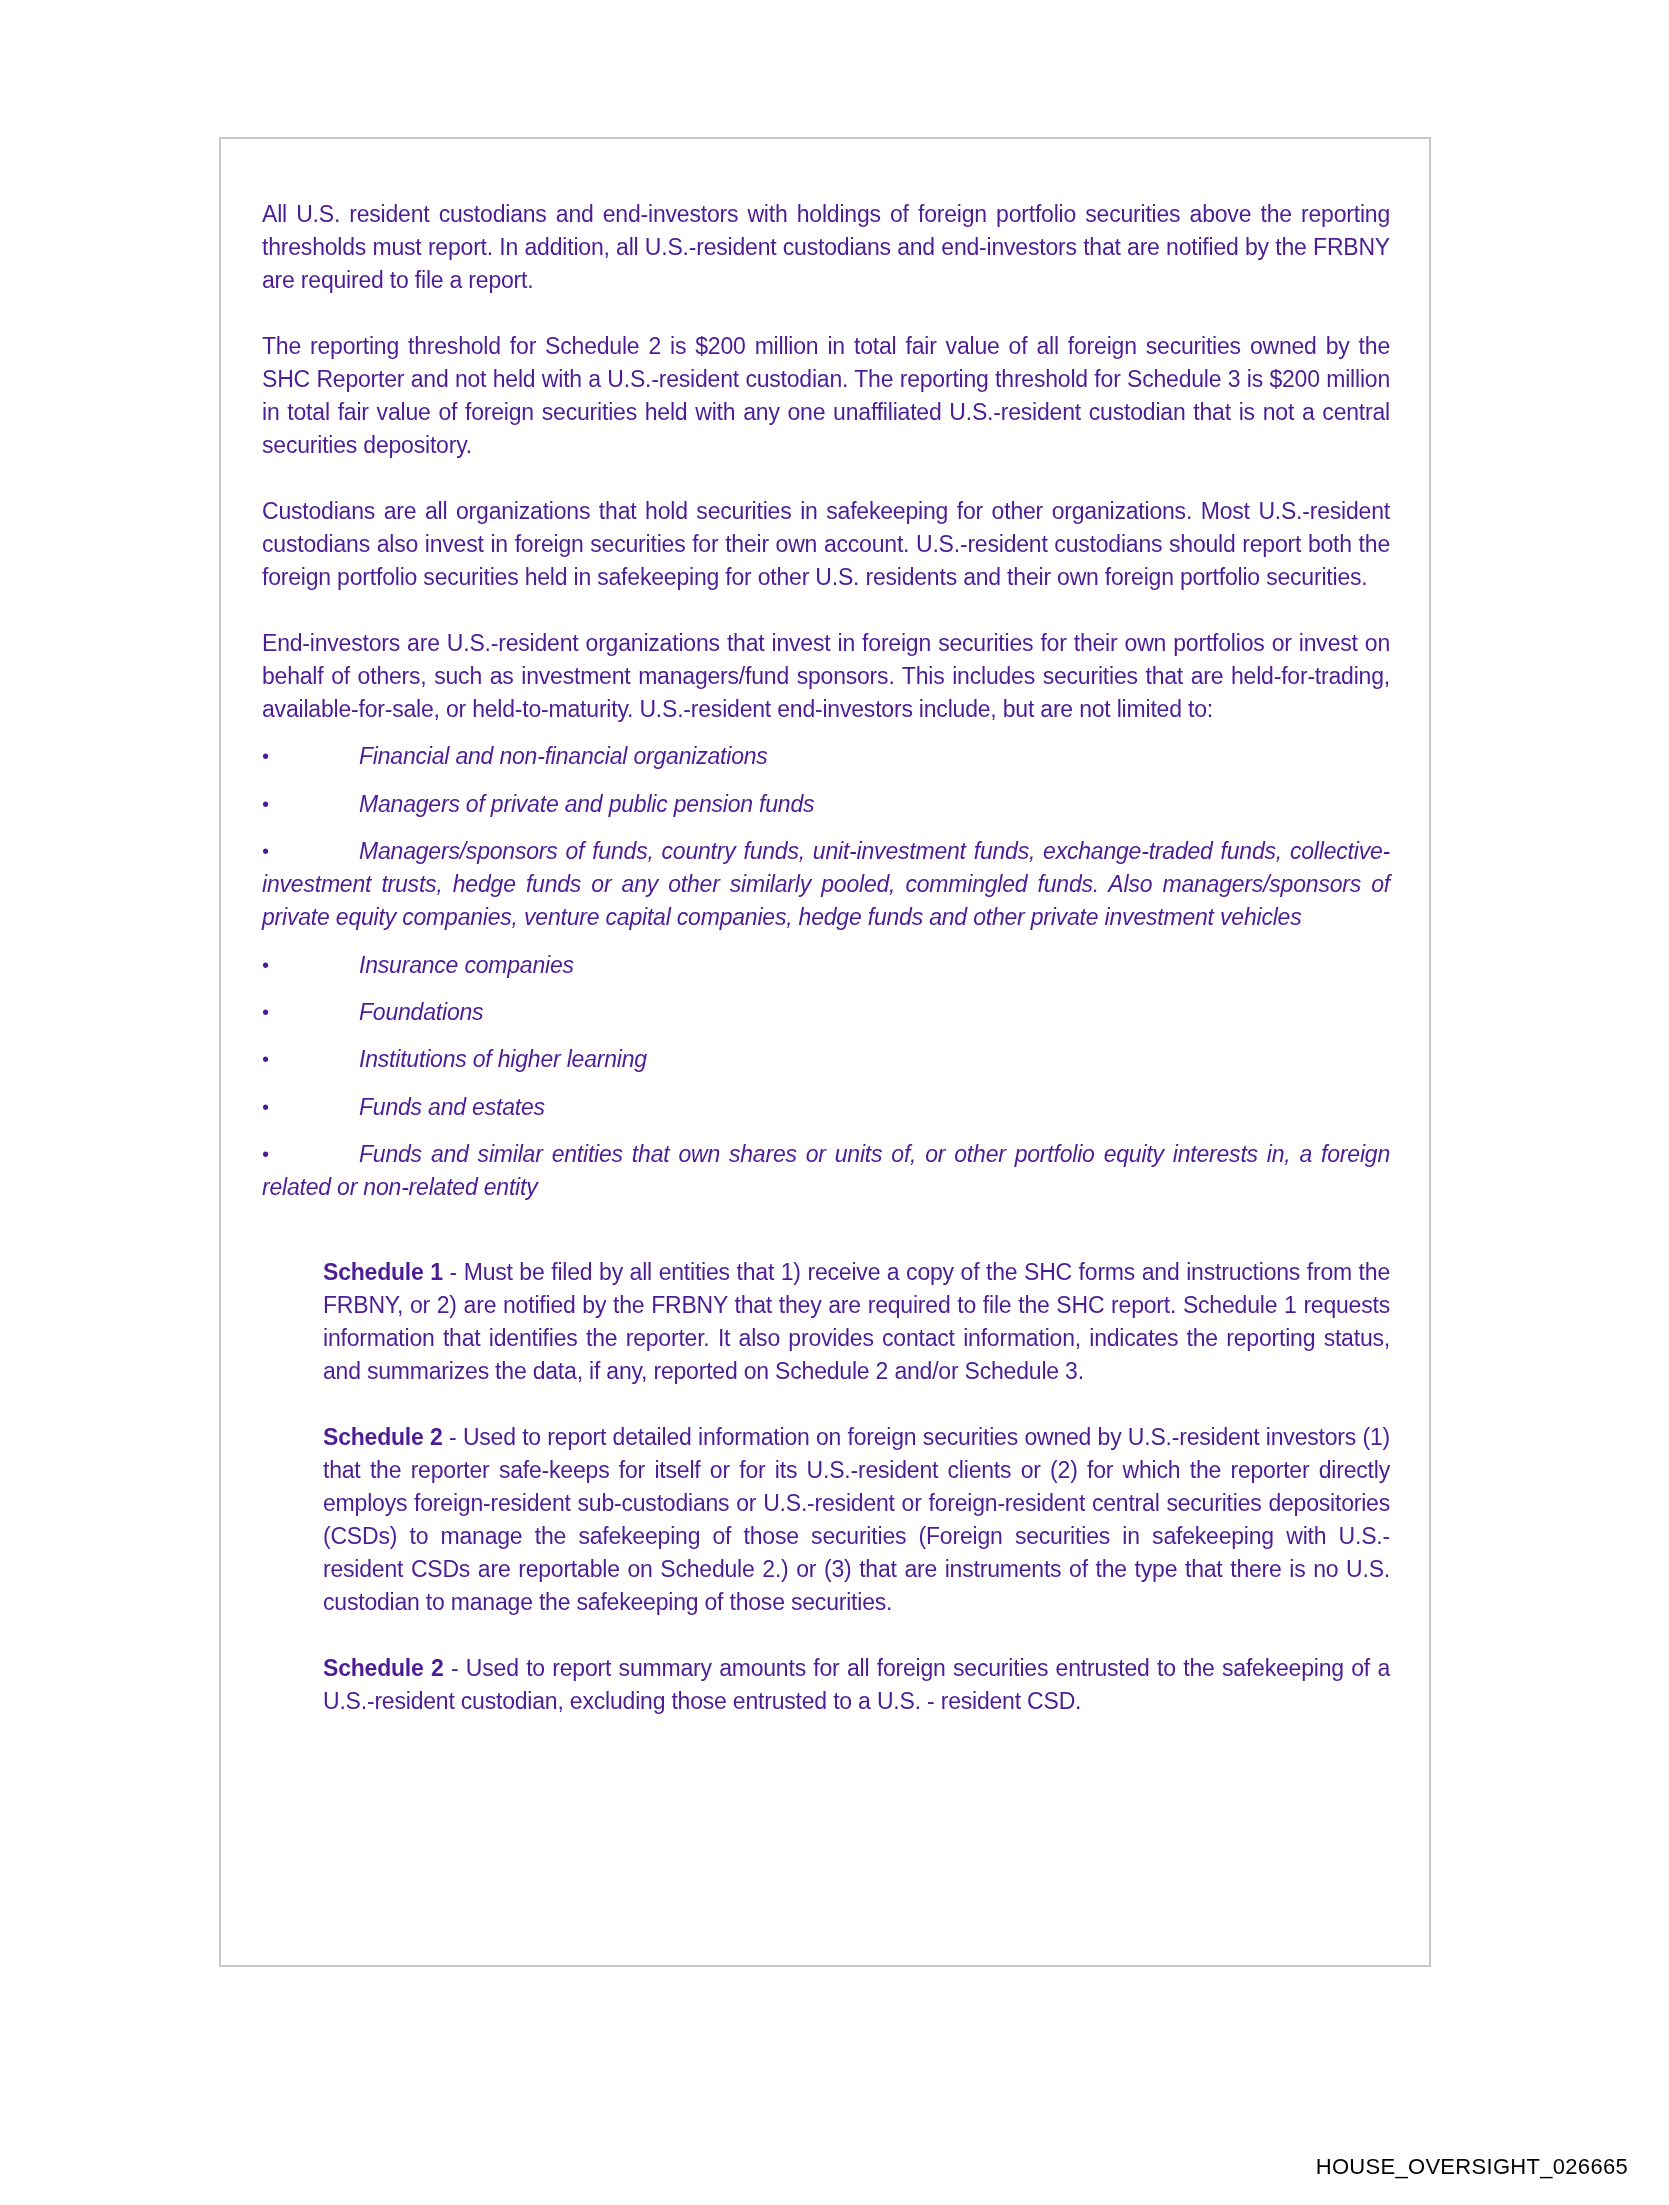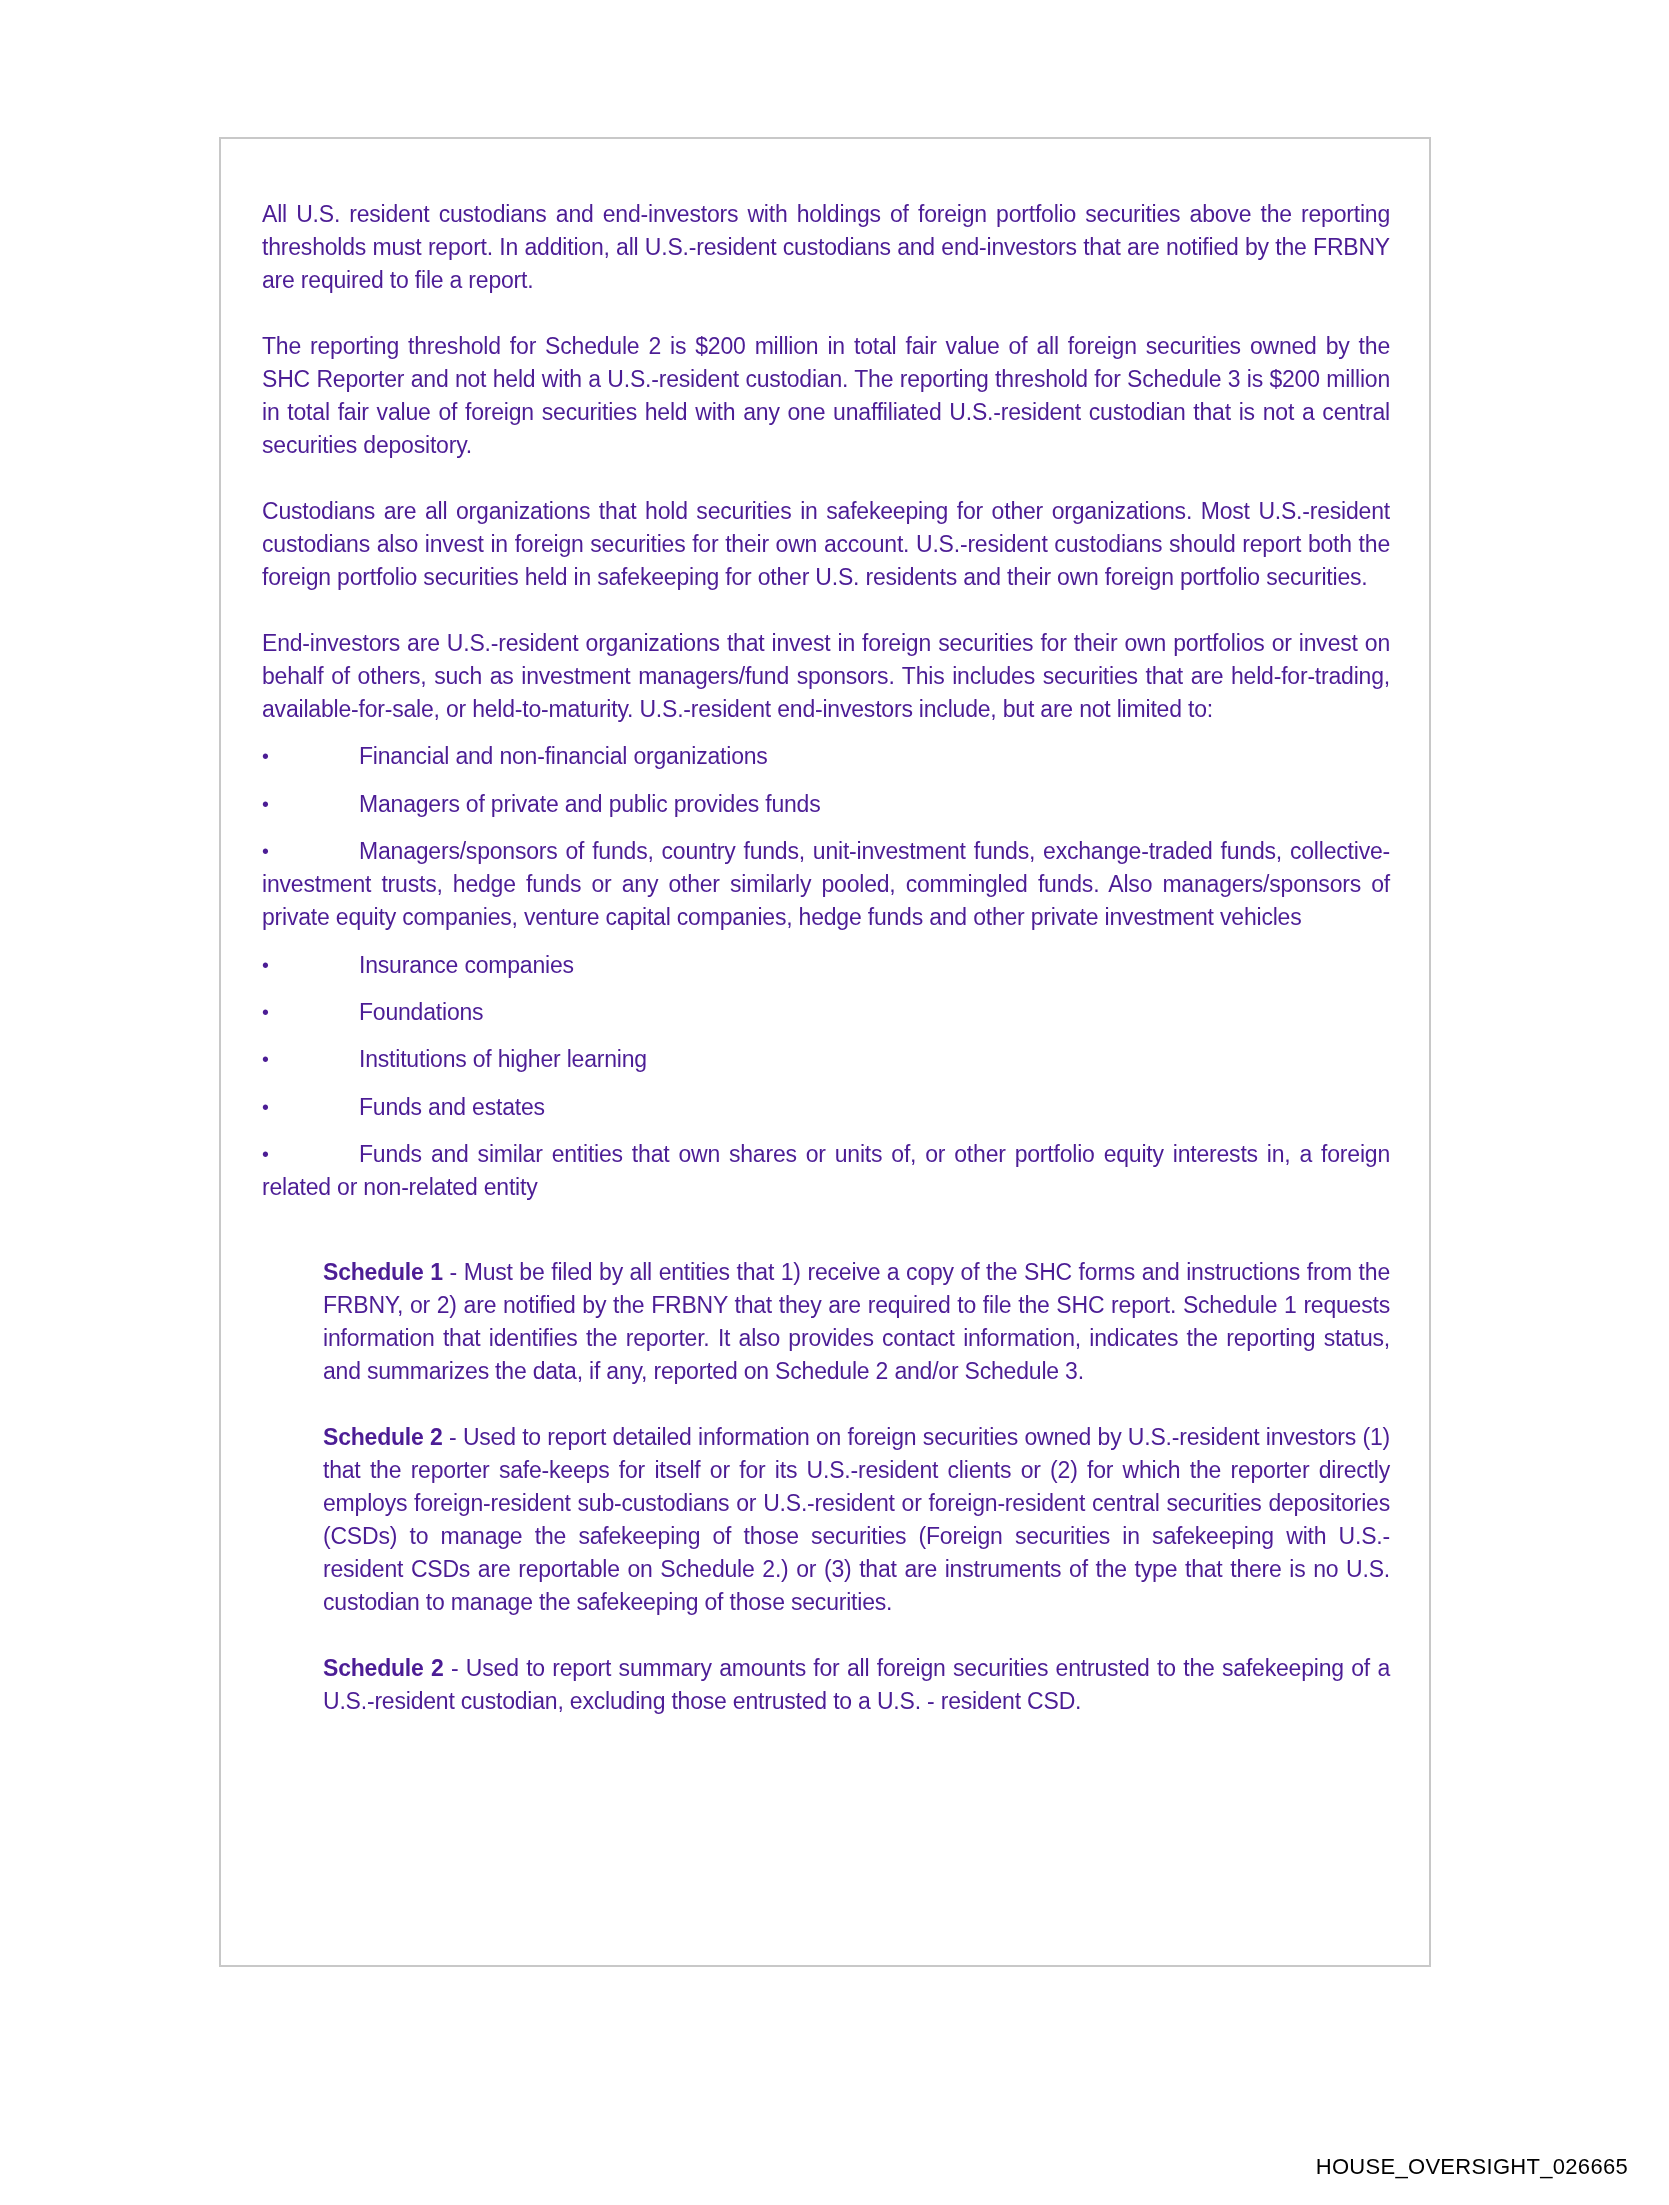--- a/index.html
+++ b/index.html
@@ -18,21 +18,21 @@
     width: 1128px;
     color: #4c1d95;
     font-family: "Liberation Sans", "DejaVu Sans", sans-serif;
     font-size: 23px;
     line-height: 33px;
     text-align: justify;
     letter-spacing: -0.2px;
   }
   .para { margin: 0 0 33px 0; }
   .para.tight { margin-bottom: 14.4px; }
-  .bullet { margin: 0 0 14.4px 0; position: relative; text-indent: 0; }
+  .bullet { margin: 0 0 14.4px 0; position: relative; text-indent: 0; font-style: italic; }
   .bullet .dot {
     display: inline-block;
     width: 97px;
     font-size: 19.6px;
     vertical-align: top;
   }
   .bullet.single { text-align: left; }
   .intro-line { margin: 0 0 0 0; text-align: left; }
   .schedules { margin-top: 52px; padding-left: 61px; }
   .schedule { margin: 0 0 33px 0; }
@@ -52,21 +52,21 @@
 <div class="page-frame"></div>
 
 <div class="content">
   <p class="para">All U.S. resident custodians and end-investors with holdings of foreign portfolio securities above the reporting thresholds must report.  In addition, all U.S.-resident custodians and end-investors that are notified by the FRBNY are required to file a report.</p>
   <p class="para">The reporting threshold for Schedule 2 is $200 million in total fair value of all foreign securities owned by the SHC Reporter and not held with a U.S.-resident custodian.  The reporting threshold for Schedule 3 is $200 million in total fair value of foreign securities held with any one unaffiliated U.S.-resident custodian that is not a central securities depository.</p>
   <p class="para">Custodians are all organizations that hold securities in safekeeping for other organizations. Most U.S.-resident custodians also invest in foreign securities for their own account. U.S.-resident custodians should report both the foreign portfolio securities held in safekeeping for other U.S. residents and their own foreign portfolio securities.</p>
   <p class="para tight">End-investors are U.S.-resident organizations that invest in foreign securities for their own portfolios or invest on behalf of others, such as investment managers/fund sponsors. This includes securities that are held-for-trading, available-for-sale, or held-to-maturity. U.S.-resident end-investors include, but are not limited to:</p>
 
   <div>
     <p class="bullet single"><span class="dot">•</span><span>Financial and non-financial organizations</span></p>
-    <p class="bullet single"><span class="dot">•</span><span>Managers of private and public provides funds</span></p>
+    <p class="bullet single"><span class="dot">•</span><span>Managers of private and public pension funds</span></p>
     <p class="bullet"><span class="dot">•</span><span>Managers/sponsors of funds, country funds, unit-investment funds, exchange-traded funds, collective-investment trusts, hedge funds or any other similarly pooled, commingled funds. Also managers/sponsors of private equity companies, venture capital companies, hedge funds and other private investment vehicles</span></p>
     <p class="bullet single"><span class="dot">•</span><span>Insurance companies</span></p>
     <p class="bullet single"><span class="dot">•</span><span>Foundations</span></p>
     <p class="bullet single"><span class="dot">•</span><span>Institutions of higher learning</span></p>
     <p class="bullet single"><span class="dot">•</span><span>Funds and estates</span></p>
     <p class="bullet"><span class="dot">•</span><span>Funds and similar entities that own shares or units of, or other portfolio equity interests in, a foreign related or non-related entity</span></p>
   </div>
 
 
   <div class="schedules">

